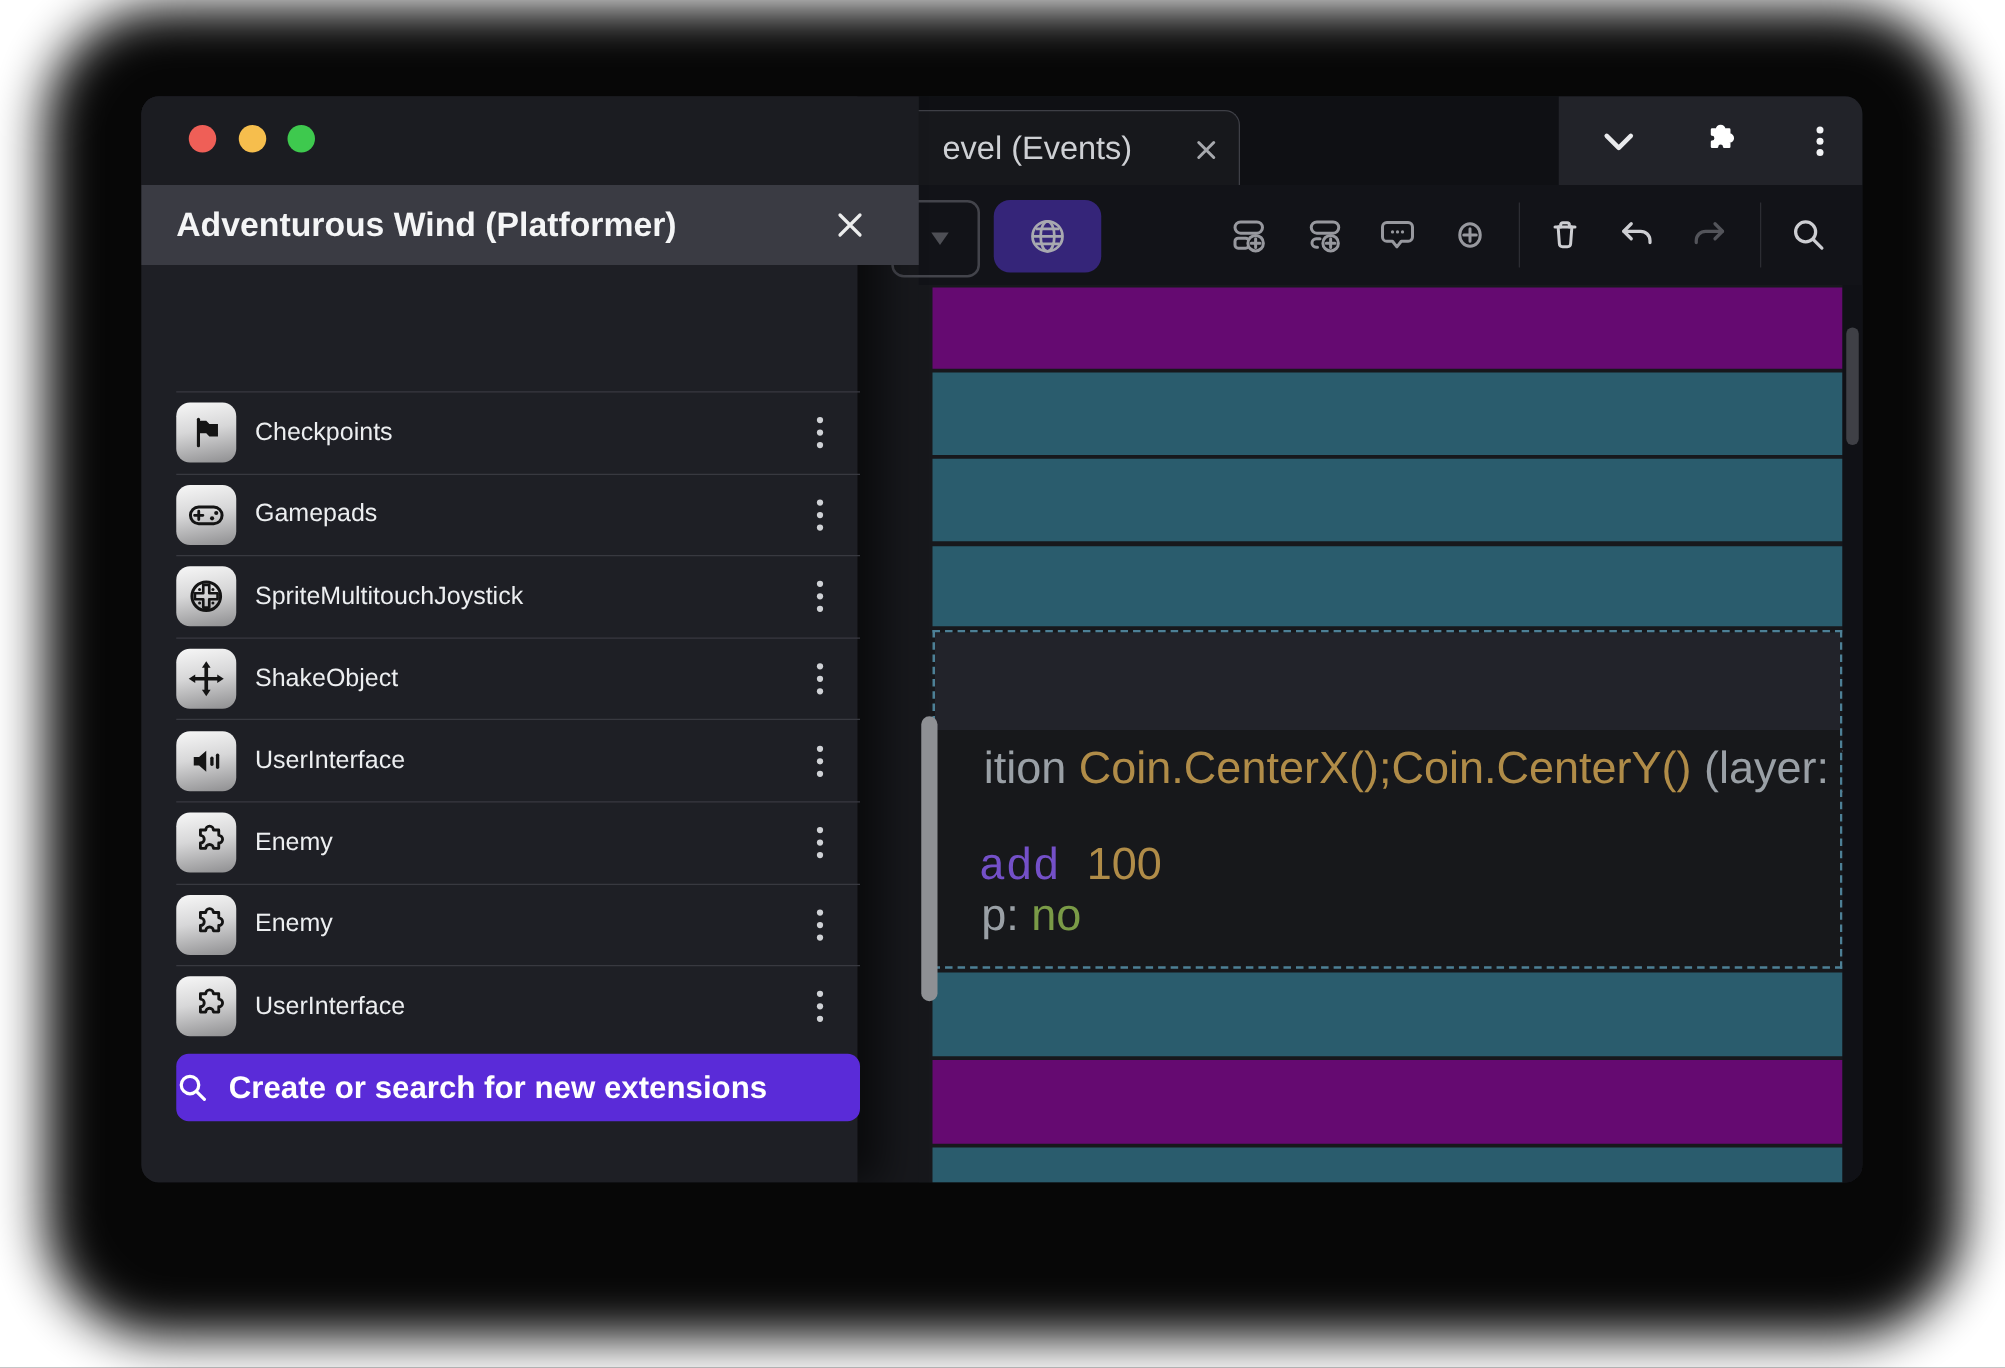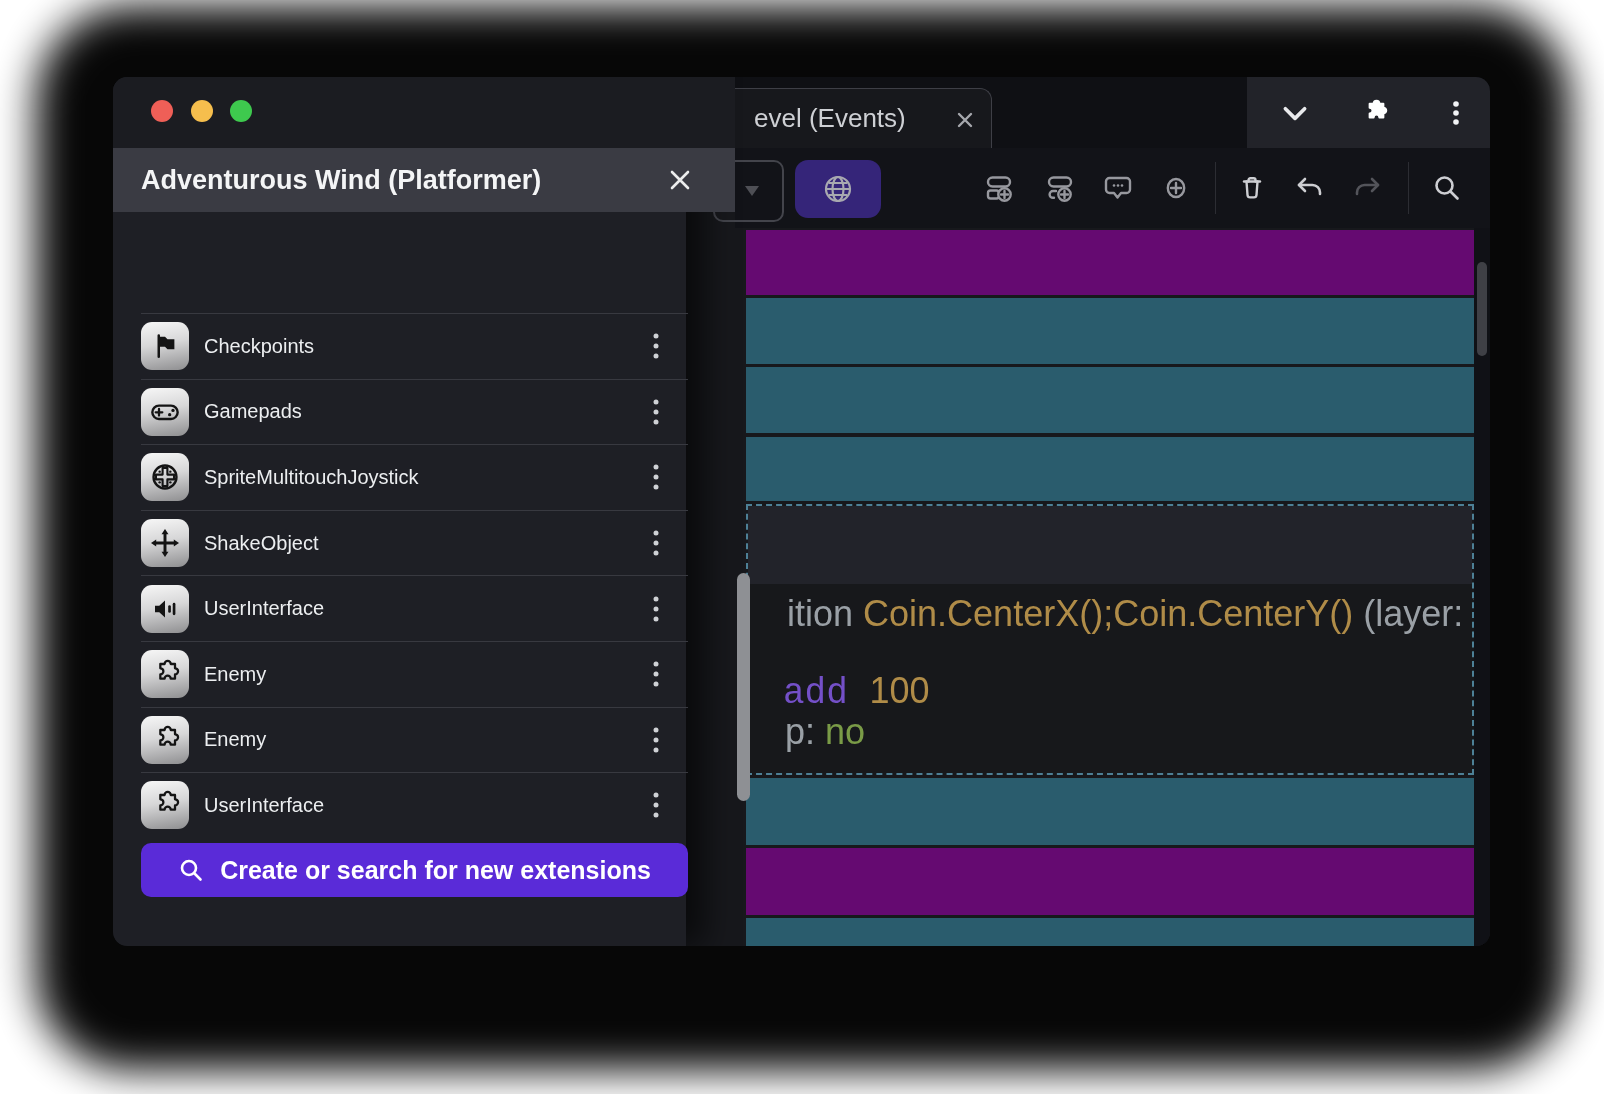--- a/index.html
+++ b/index.html
@@ -61,21 +61,21 @@
   .searchbox input::placeholder{color:#9b9da4;}
   .ext-list{left:28px;top:236px;width:547px;}
   .ext-row{position:relative;height:64.6px;border-top:1px solid #383940;
     display:flex;align-items:center;cursor:pointer;}
   .ext-icon{width:48px;height:48px;border-radius:11px;flex:0 0 48px;
     background:linear-gradient(170deg,#f7f7f7 0%,#d7d7d8 45%,#8e8e90 100%);
     display:flex;align-items:center;justify-content:center;}
   .ext-label{margin-left:15px;font-size:20px;color:#eceef0;}
   .kebab{position:absolute;right:23px;top:50%;transform:translateY(-50%);width:18px;height:36px;cursor:pointer;}
   .ext-button{left:28px;top:766px;width:547px;height:54px;border-radius:10px;background:var(--accent-purple,#5a2bd8);
-    display:flex;align-items:center;justify-content:center;gap:16px;cursor:pointer;}
+    display:flex;align-items:center;gap:16px;cursor:pointer;}
   .ext-button span{font-size:25px;font-weight:bold;color:#ffffff;}
   svg{display:block;}
 </style>
 </head>
 <body>
 
 <div class="abs shadow-blob"></div>
 
 <div class="abs window">
 

